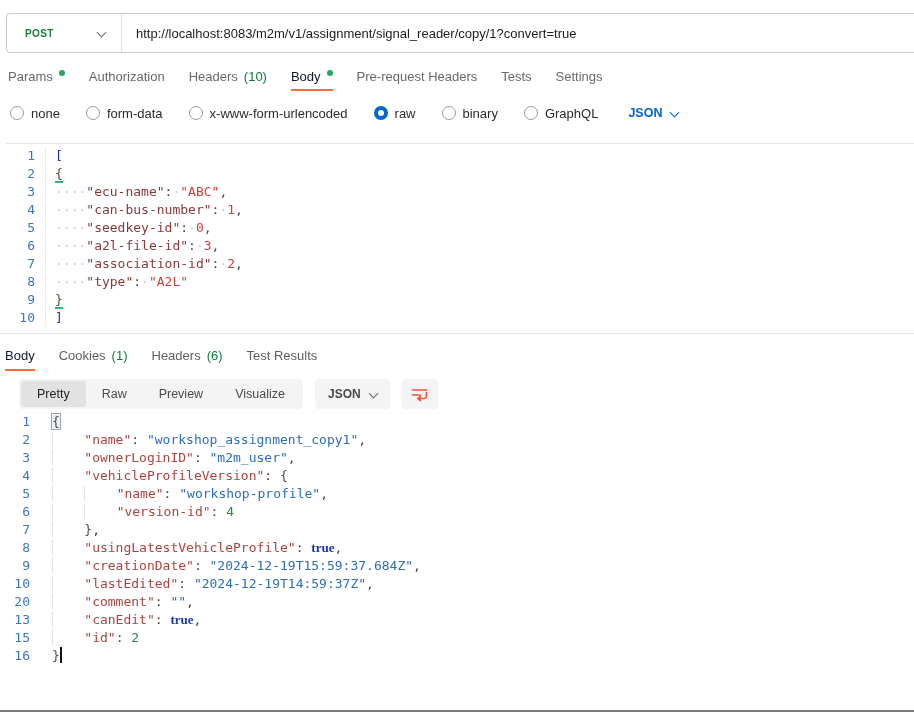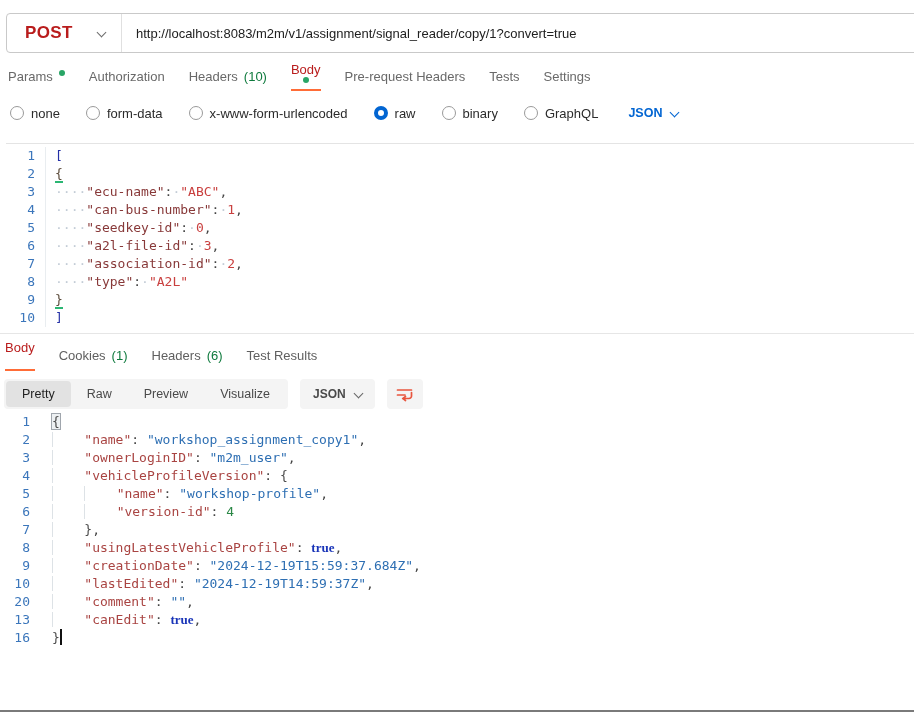--- a/index.html
+++ b/index.html
@@ -11,39 +11,39 @@
   
   .url-bar {
     position:absolute; left:6px; top:13px; right:-4px; height:40px;
     border:1px solid #c9c9c9; border-radius:4px;
     display:flex; align-items:center; background:#fff;
   }
   .method-select {
     width:114px; height:100%; display:flex; align-items:center;
     padding-left:18px; cursor:pointer; flex:none;
   }
-  .method-label { color:#b91c1c; font-weight:bold; font-size:17px; letter-spacing:.4px; }
+  .method-label { color:#15803d; font-weight:bold; font-size:10px; letter-spacing:.4px; }
   .chev {
     display:inline-block; width:7px; height:7px;
     border:solid #6d6d6d; border-width:0 0 1.5px 1.5px;
     transform:rotate(-45deg); margin-bottom:2px;
   }
   .method-select .chev { margin-left:auto; margin-right:16px; }
   .url-divider { width:1px; height:100%; background:#e0e0e0; flex:none; }
   .url-input {
     border:none; outline:none; flex:1; height:100%; padding-left:14px;
     font-family:"Liberation Sans", sans-serif; font-size:13px; color:#212121; background:transparent;
   }
   
   .req-tabs {
     position:absolute; left:8px; top:62px; height:28px;
     display:flex; align-items:center; gap:24px; font-size:13px; color:#696969;
   }
   .tab { position:relative; display:flex; align-items:center; gap:6px; height:28px; cursor:pointer; white-space:nowrap; }
-  .tab.active { color:#b91c1c;flex-direction:column; }
+  .tab.active { color:#0f172a; }
   .tab.active::after {
     content:""; position:absolute; left:0; right:0; bottom:-1px; height:2px; background:#ff6c37;
   }
   .tab .dot { width:6px; height:6px; border-radius:50%; background:#29a566; margin-top:-6px; }
   .tab .count { color:#0e7a3d; }
   
   .body-type-row {
     position:absolute; left:10px; top:100px; height:26px;
     display:flex; align-items:center; gap:26px; font-size:13px; color:#2b2b2b;
   }
@@ -90,21 +90,21 @@
   
   .divider { position:absolute; left:0; top:333px; width:100%; height:1px; background:#e6e6e6; }
   
   .res-tabs {
     position:absolute; left:5px; top:340px; height:30px;
     display:flex; align-items:center; gap:24px; font-size:13px; color:#5f5f5f;
   }
   .res-tabs .tab { height:30px; }
   
   .res-toolbar {
-    position:absolute; left:4px; top:379px; height:30px;
+    position:absolute; left:19px; top:379px; height:30px;
     display:flex; align-items:center; gap:12px; font-size:12.5px; color:#4a4a4a;justify-content:space-between;
   }
   .seg-group { display:flex; align-items:center; background:#f4f4f4; border-radius:4px; height:30px; padding:0 2px; }
   .seg { padding:0 16px; line-height:26px; height:26px; border-radius:4px; cursor:pointer; white-space:nowrap; }
   .seg.active { background:#e2e2e2; color:#1f1f1f; }
   .pill {
     background:#f4f4f4; border-radius:4px; height:30px; display:flex; align-items:center;
     padding:0 13px; gap:9px; cursor:pointer;
   }
   .pill .fmt { font-weight:bold; font-size:12px; color:#4a4a4a; }
@@ -316,19 +316,23 @@
       </div>
       <div class="code-row">
         <span class="ln">20</span>
         <span class="code"><span class="tok sp g">    </span><span class="tok key">"comment"</span><span class="tok punc">: </span><span class="tok str">""</span><span class="tok punc">,</span></span>
       </div>
       <div class="code-row">
         <span class="ln">13</span>
         <span class="code"><span class="tok sp g">    </span><span class="tok key">"canEdit"</span><span class="tok punc">: </span><span class="tok bool">true</span><span class="tok punc">,</span></span>
       </div>
       <div class="code-row">
+        <span class="ln">15</span>
+        <span class="code"><span class="tok sp g">    </span><span class="tok key">"id"</span><span class="tok punc">: </span><span class="tok num">2</span></span>
+      </div>
+      <div class="code-row">
         <span class="ln">16</span>
         <span class="code"><span class="tok brace">}</span><span class="cursor"></span></span>
       </div>
     </div>
 
   <div class="bottom-line"></div>
 </div>
 
 </body></html>

